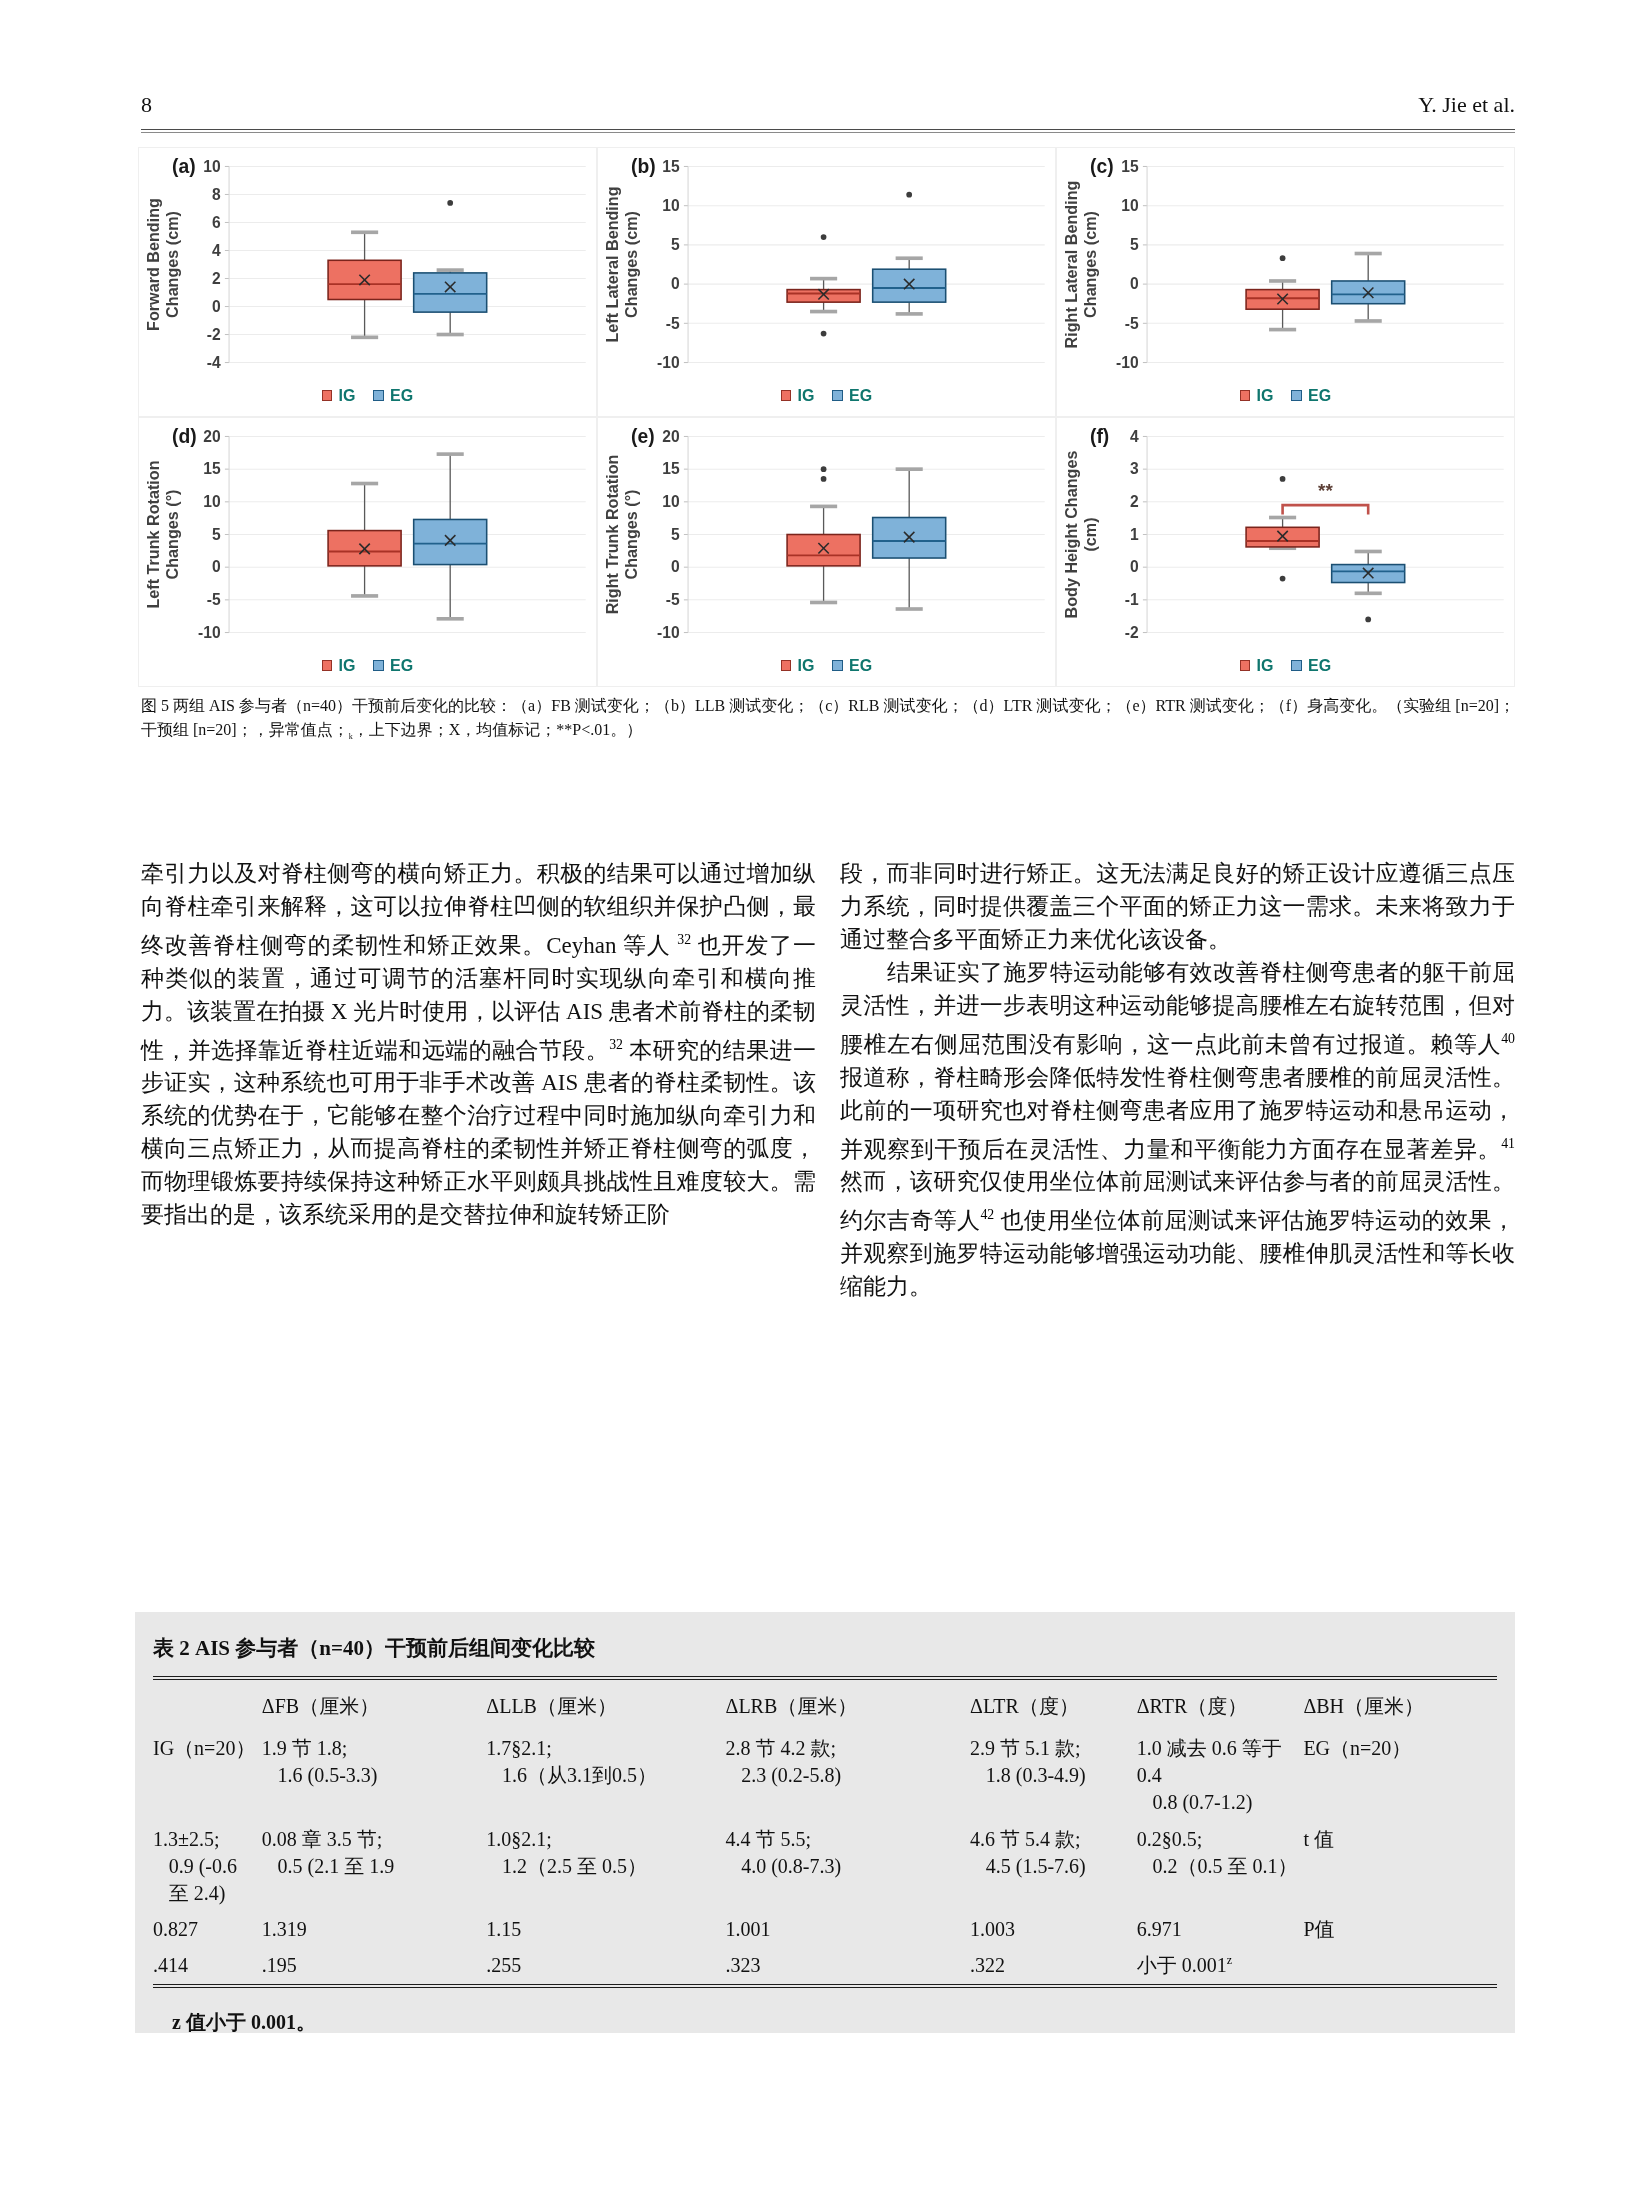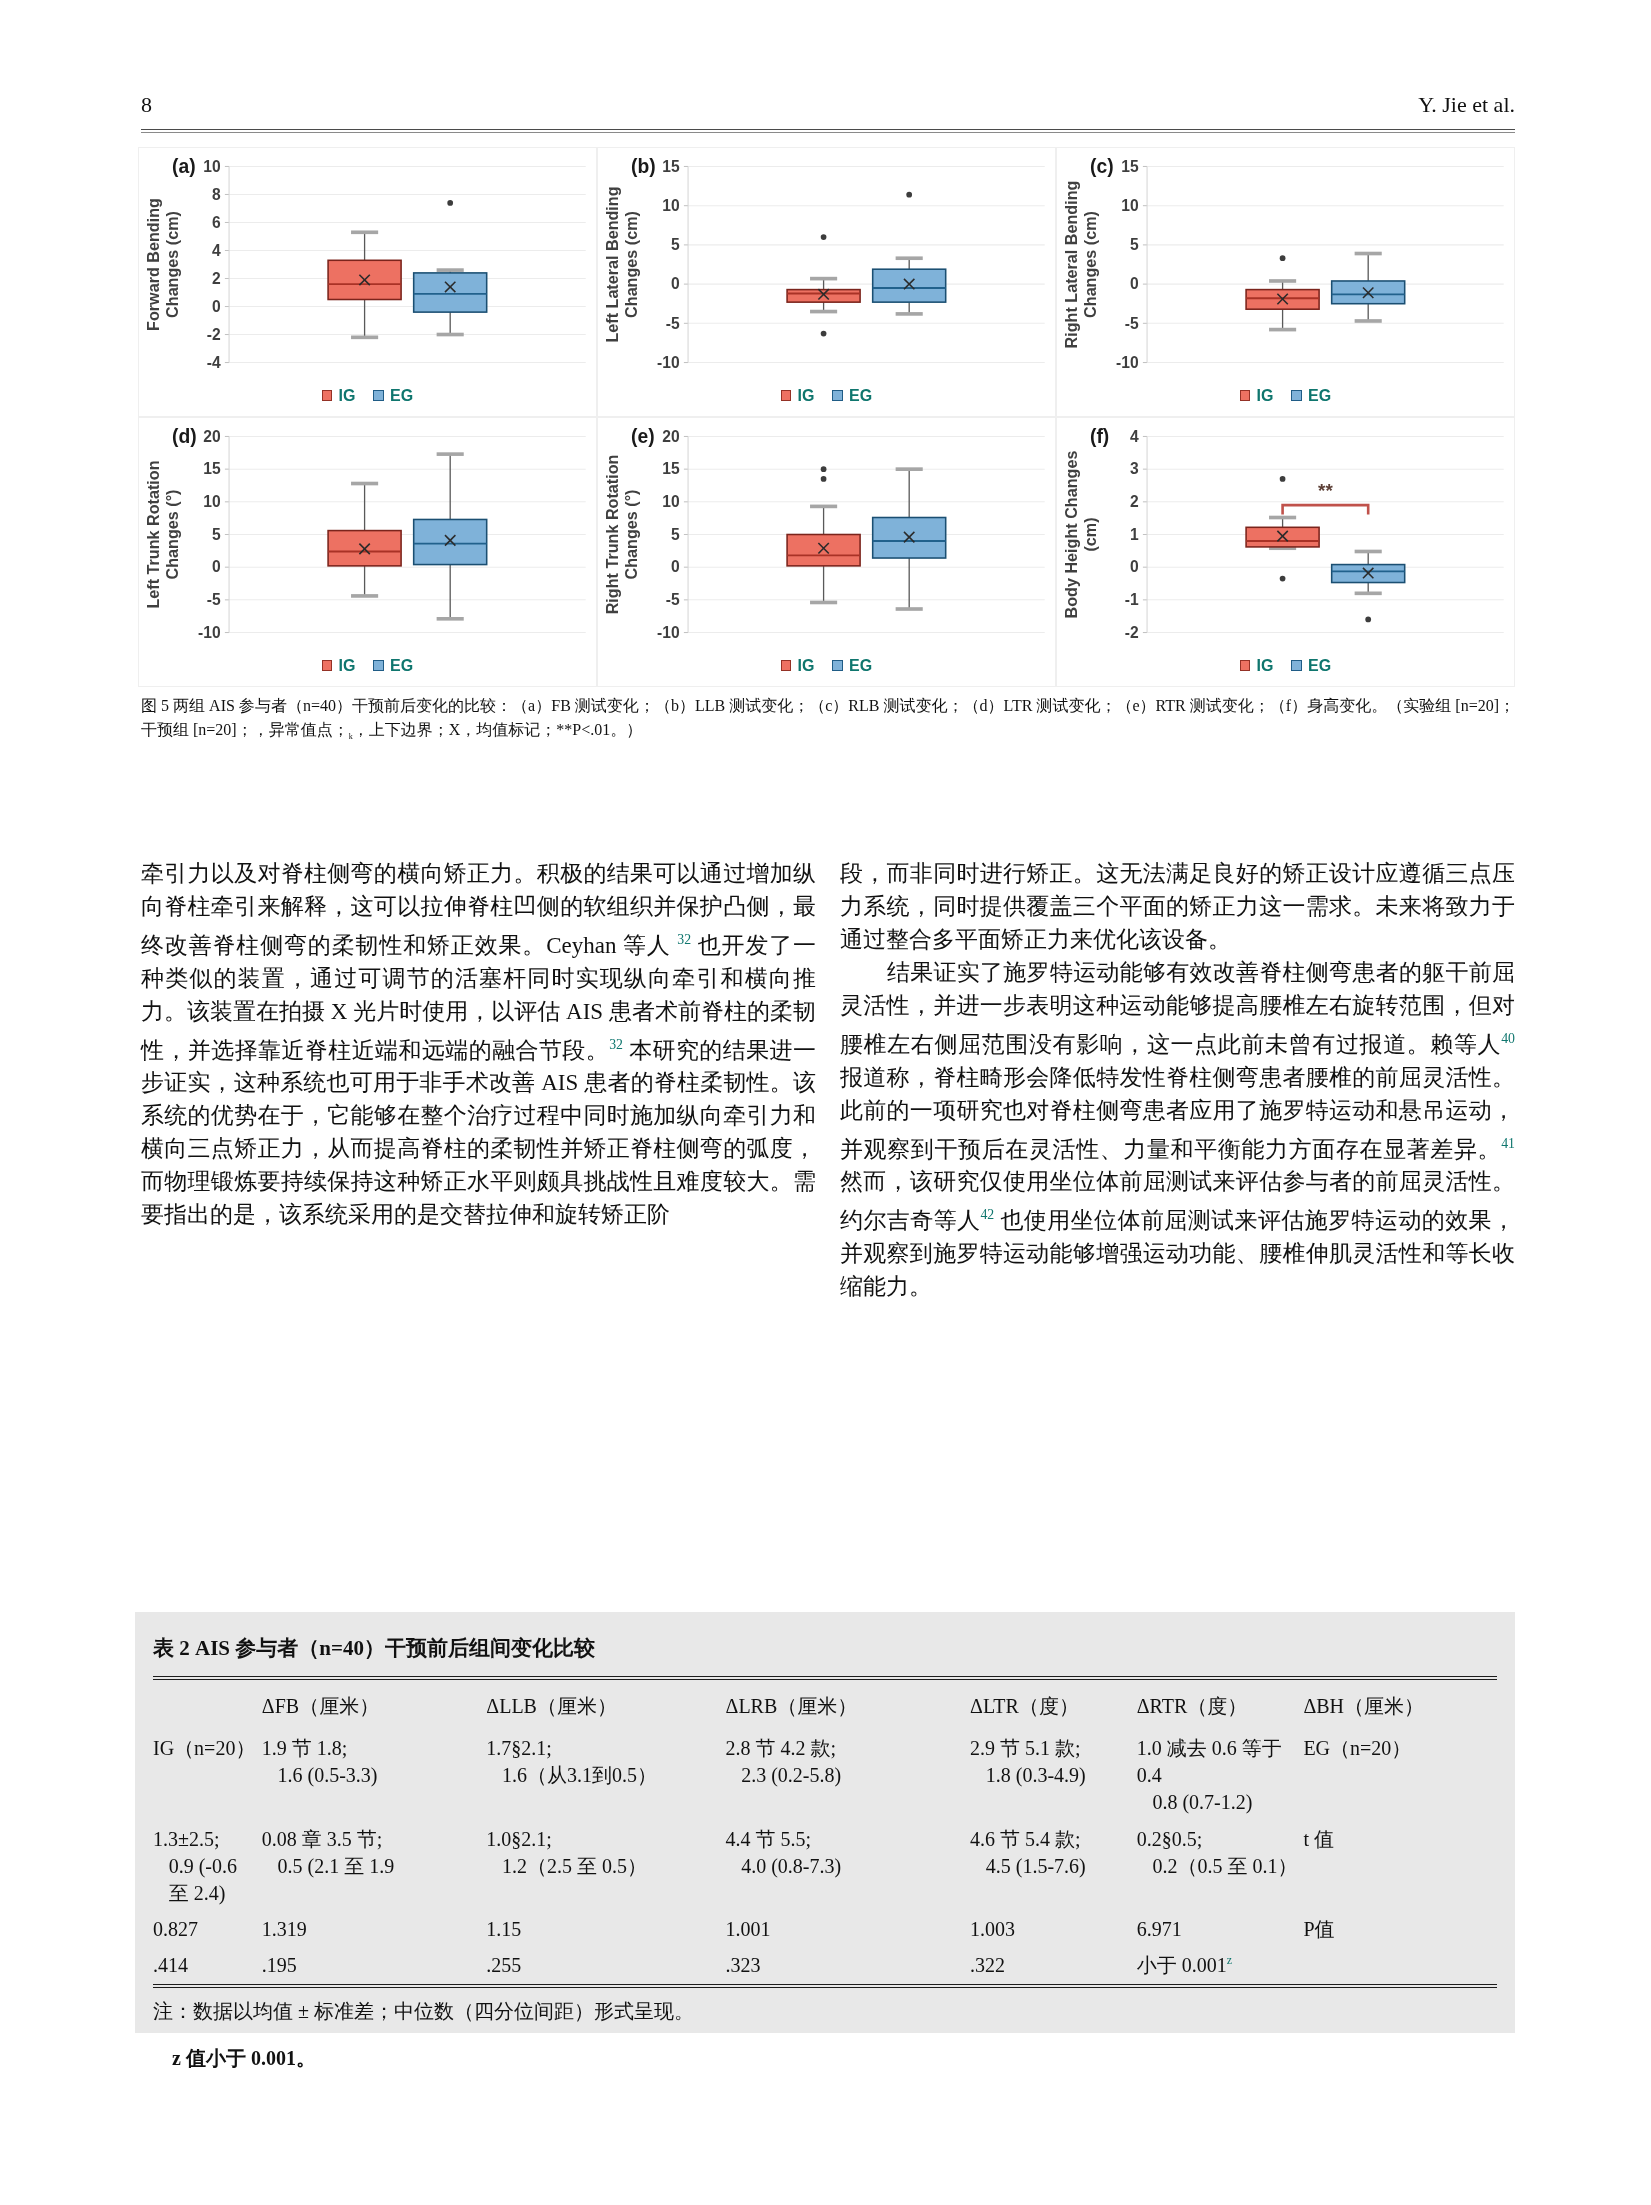--- a/index.html
+++ b/index.html
@@ -25,21 +25,21 @@
   .sw.ig{background:#ED7162;border-color:#943126;}
   .sw.eg{background:#7FB2D9;border-color:#1F5C86;}
   
   .caption{position:absolute;left:141px;top:694px;width:1374px;font-size:16px;line-height:1.52;text-align:justify;}
   .caption p{margin:0;}
   
   .columns{position:absolute;left:141px;top:857px;width:1374px;display:flex;gap:24px;}
   .col{width:675px;font-size:23px;line-height:33px;text-align:justify;text-justify:inter-ideograph;}
   .para{margin:0;}
   .para.indent{text-indent:47px;}
-  .sup{font-size:0.6em;vertical-align:super;color:#0f766e;}
+  .sup{font-size:0.6em;vertical-align:super;color:#000000;}
   .tiny{font-size:0.5em;vertical-align:sub;}
   
   .tableblock{position:absolute;left:135px;top:1612px;width:1380px;height:421px;background:#e8e8e8;
               box-sizing:border-box;padding:13.6px 18px 0 18px;font-size:20px;}
   .t-title{font-size:21px;margin:8.4px 0 13.6px 0;font-weight:bold;}
   .rule{height:2.6px;border-top:1.6px solid #1c1c1c;border-bottom:1.6px solid #1c1c1c;}
   .t-grid{display:grid;grid-template-columns:8.1% 16.7% 17.8% 18.2% 12.4% 12.4% 14.4%;align-items:start;}
   .th{padding:12.5px 0 10.4px 0;}
   .td{padding:5.2px 0 4.2px 0;line-height:1.35;}
   .td .l2{padding-left:15.7px;}
@@ -497,17 +497,16 @@
       </div>
       <div class="td">
         <div class="l1">.322</div>
       </div>
       <div class="td">
         <div class="l1">小于 0.001<span class="sup">z</span></div>
       </div>
     </div>
   <div class="rule"></div>
   <div class="notes">
-      <div class="note">注：数据以均值 ± 标准差；中位数（四分位间距）形式呈现。</div>
       <div class="note indent">z 值小于 0.001。</div>
     </div>
 </div>
 
 
 </body></html>

